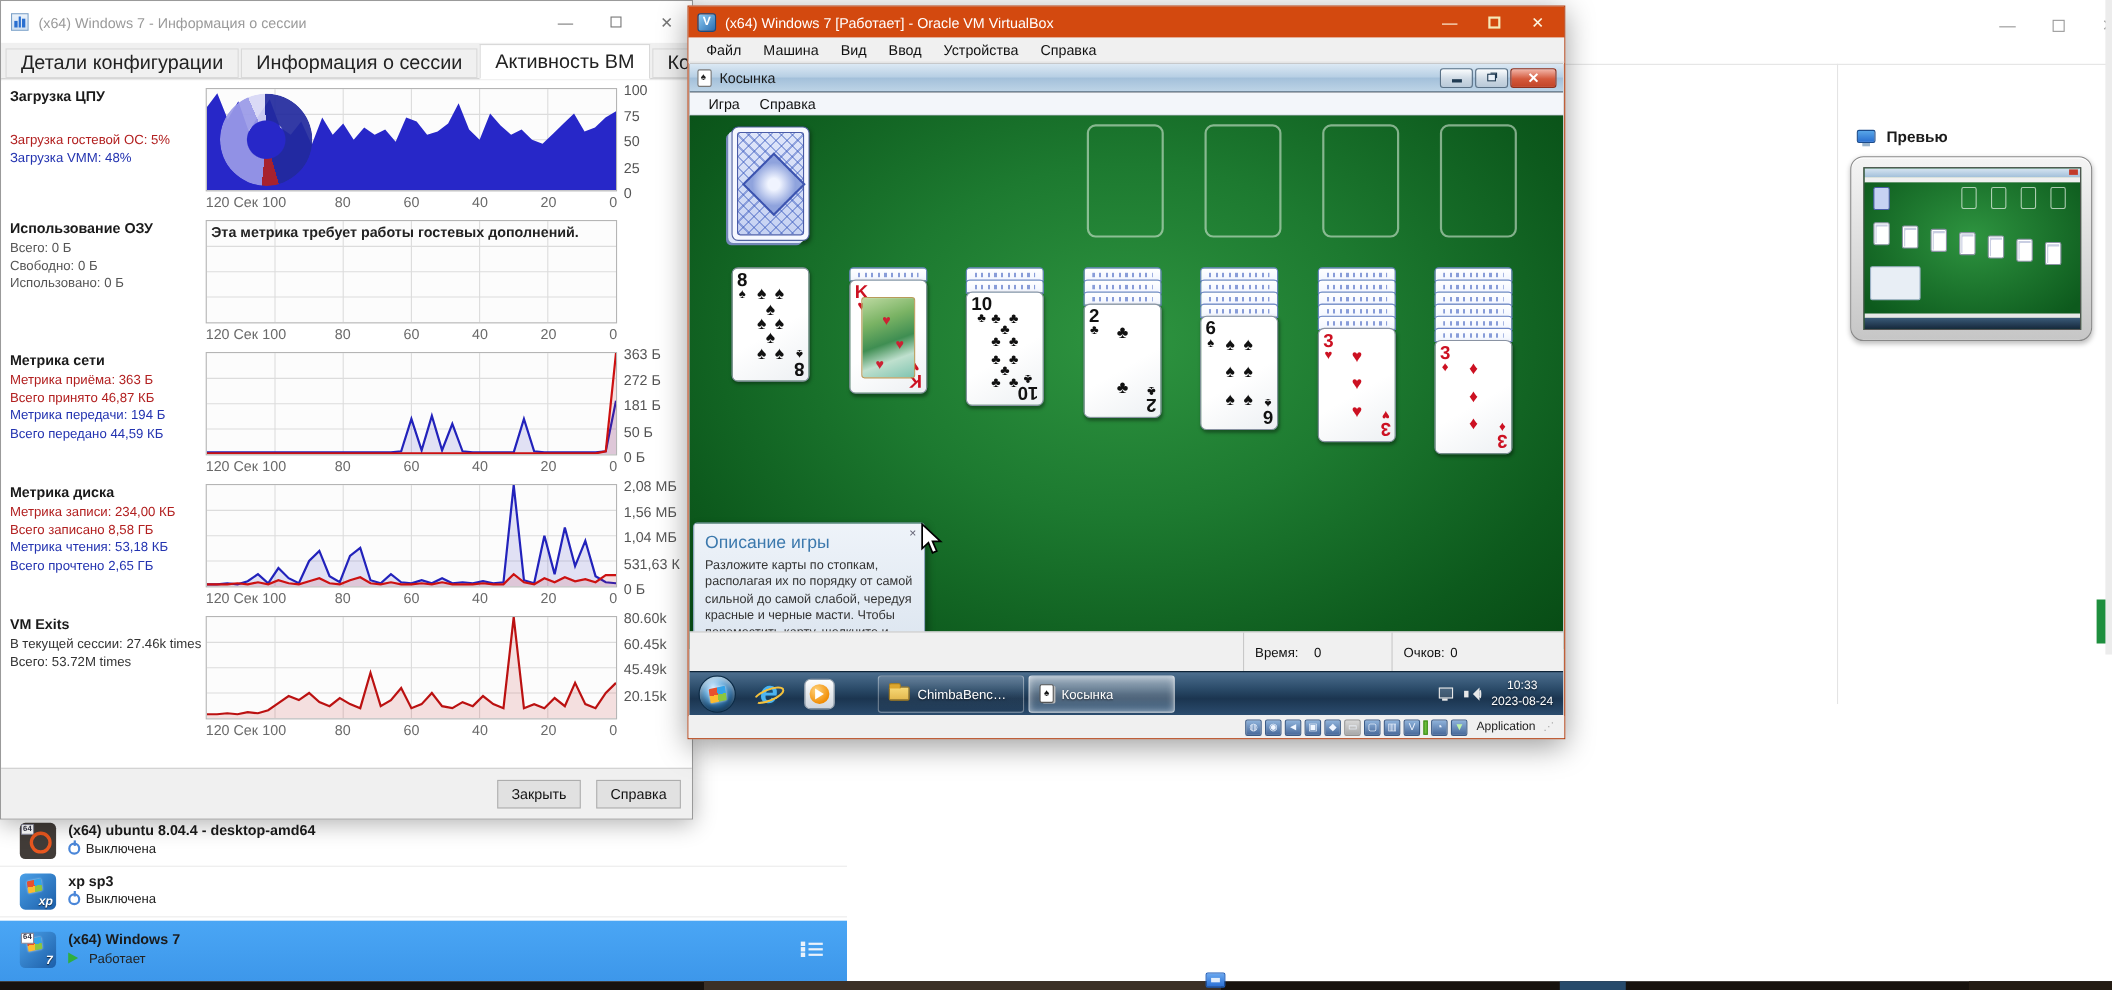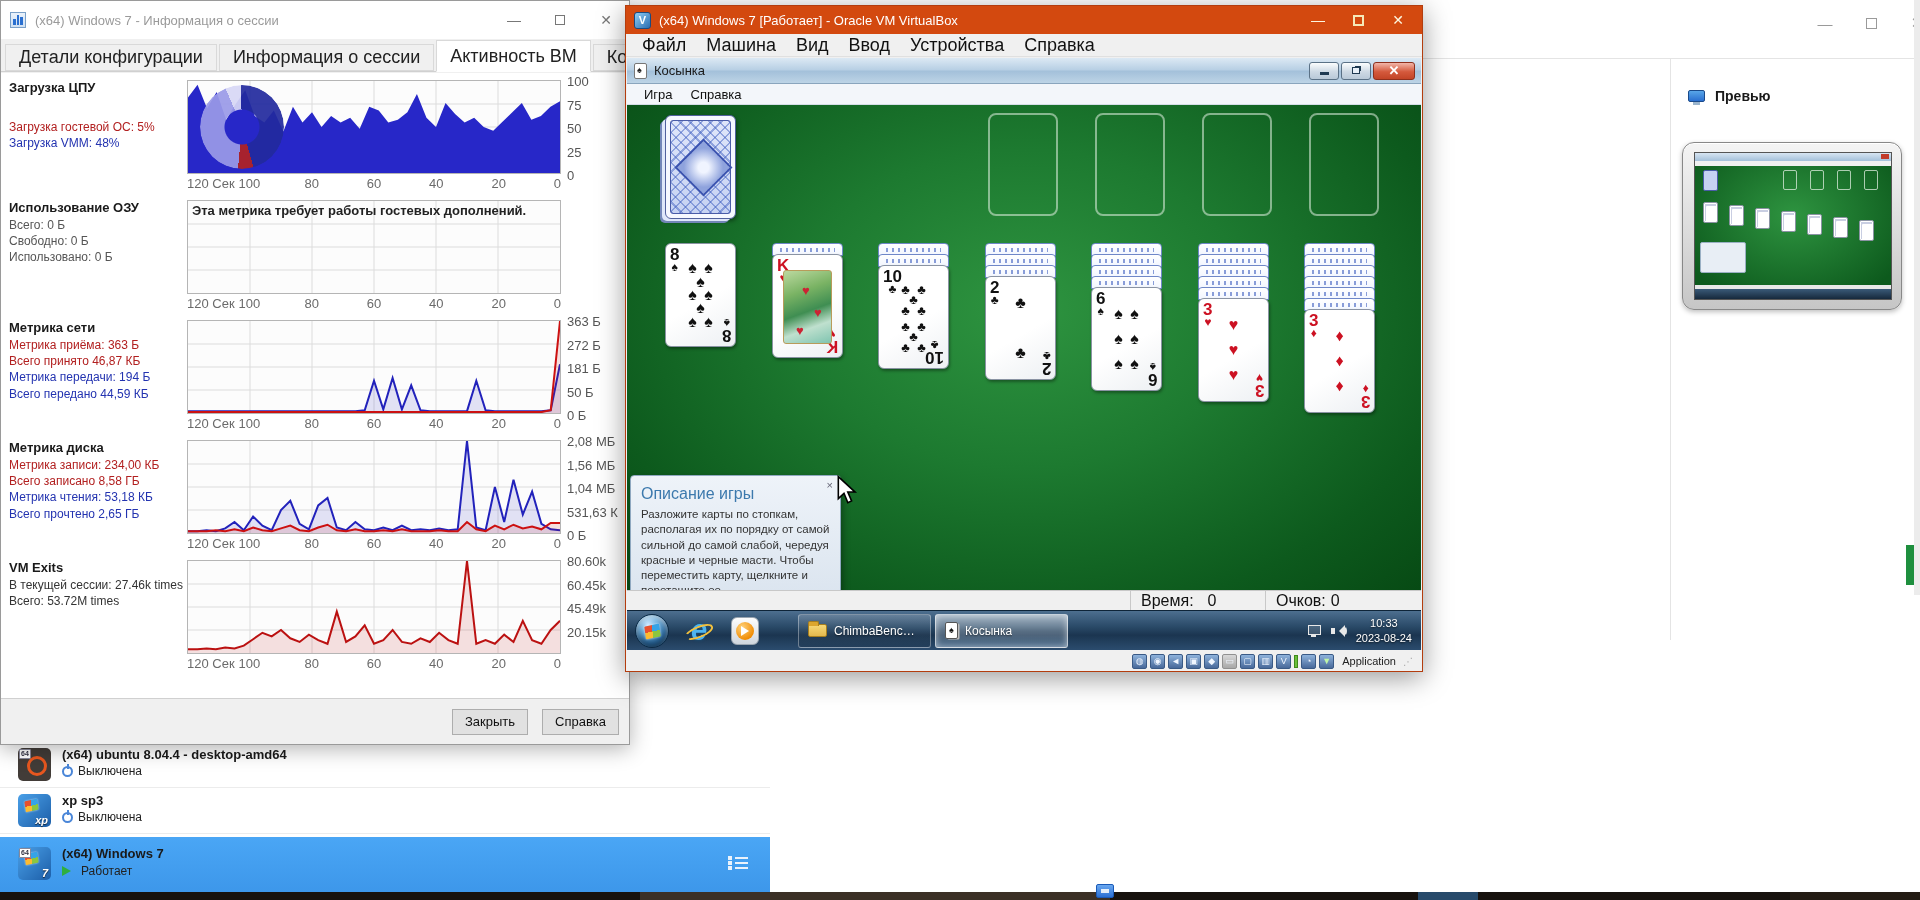--- a/index.html
+++ b/index.html
@@ -7,21 +7,21 @@
          font-family:"Liberation Sans",sans-serif;-webkit-font-smoothing:antialiased;}
   *{box-sizing:border-box;}
 
   
   #mgr{position:absolute;inset:0;background:#fff;}
   .hairline-h{position:absolute;height:1px;background:#e4e4e4;}
   .hairline-v{position:absolute;width:1px;background:#e4e4e4;}
   #mgr-controls{position:absolute;top:8px;left:1810px;display:flex;gap:16px;color:#9a9a9a;font-size:15px;}
   #mgr-controls .wbtn{width:30px;height:30px;display:flex;align-items:center;justify-content:center;}
   #mgr-controls .sq{width:11px;height:11px;border:1px solid #9a9a9a;}
-  #preview-header{position:absolute;left:1688px;top:88px;display:flex;align-items:center;gap:10px;}
+  #preview-header{position:absolute;left:1688px;top:116px;display:flex;align-items:center;gap:10px;}
   .mon-ico{width:17px;height:12px;border-radius:2px;background:linear-gradient(#58a6e8,#2a6fd0);
            border:1px solid #1a4a8a;position:relative;}
   .mon-ico::after{content:"";position:absolute;left:4px;bottom:-4px;width:7px;height:3px;background:#9ab4cc;}
   #preview-title{font-size:14px;font-weight:bold;color:#1a1a1a;}
   #preview-monitor{position:absolute;left:1682px;top:142px;width:220px;height:168px;border-radius:12px;
                    background:linear-gradient(#f4f4f4,#c6c6c6);border:1px solid #888;
                    box-shadow:inset 0 1px 0 #fff,0 2px 5px rgba(0,0,0,.25);}
   #preview-screen{position:absolute;left:11px;top:9px;width:198px;height:148px;background:#0d5a1d;
                   border:1px solid #555;overflow:hidden;}
   .pv-title{position:absolute;top:0;left:0;right:0;height:8px;background:linear-gradient(#d7e5f2,#a3c0da);}
@@ -111,21 +111,21 @@
   #vmwin{position:absolute;left:625px;top:5px;width:798px;height:667px;background:#f0f0f0;
          border:1px solid #b33d0e;box-shadow:0 6px 26px rgba(0,0,0,.4);}
   .v-titlebar{height:28px;background:#d3490f;display:flex;align-items:center;padding:0 8px;position:relative;}
   .v-appico{width:17px;height:17px;border-radius:3px;background:linear-gradient(135deg,#8ecdf5,#2a6db0);
             border:1px solid #1a4a80;color:#fff;font-size:11px;font-weight:bold;display:flex;align-items:center;justify-content:center;}
   .v-title{margin-left:8px;color:#fff;font-size:13px;}
   .v-ctrls{position:absolute;right:4px;top:0;height:28px;display:flex;align-items:center;}
   .v-ctrls .wbtn{width:40px;height:28px;display:flex;align-items:center;justify-content:center;color:#fdf6e0;font-size:14px;}
   .v-ctrls .sq{width:11px;height:11px;border:2px solid #f5e9b8;}
   .v-menubar{height:23px;background:#f0f0f0;display:flex;align-items:center;padding-left:6px;border-bottom:1px solid #e0e0e0;}
-  .v-menubar .mi{padding:0 10px;font-size:18px;color:#111;}
+  .v-menubar .mi{padding:0 10px;font-size:13px;color:#111;}
   .v-guest{position:absolute;top:52px;left:1px;right:1px;bottom:21px;background:#000;}
   
   .g-titlebar{position:absolute;top:0;left:0;right:0;height:26px;
       background:linear-gradient(#dcE9f4,#b7cfe4 48%,#a3c0da 52%,#bdd4e6);border-bottom:1px solid #8aa5bd;
       display:flex;align-items:center;padding-left:7px;}
   .g-appico{width:13px;height:16px;background:#fff;border:1px solid #777;border-radius:2px;position:relative;}
   .g-appico::after{content:"♠";position:absolute;left:2px;top:1px;font-size:9px;color:#222;}
   .g-title{margin-left:7px;font-size:13px;color:#1a1a1a;}
   .g-ctrls{margin-left:auto;margin-right:6px;display:flex;gap:2px;}
   .aero{width:30px;height:18px;border:1px solid #5a7186;border-radius:3px;
@@ -163,22 +163,22 @@
   .pip{position:absolute;font-size:16px;transform:translate(-50%,-50%);}
   .pips{position:absolute;inset:14px 12px;}
   .art{position:absolute;inset:15px 10px 13px 10px;border:1px solid #b89b5a;border-radius:3px;
       background:linear-gradient(160deg,#bcd9a0,#7ab364 30%,#3f8e52 55%,#bfe0ce 75%,#7fc4b0);}
   .art i{position:absolute;font-style:normal;color:#cc2233;font-size:13px;}
   .tip{position:absolute;left:3px;top:370px;width:211px;background:linear-gradient(#eef3f9,#d9e3ee);
       border:1px solid #8fa8c0;border-radius:4px;box-shadow:2px 3px 7px rgba(0,0,0,.35);padding:9px 10px 10px;}
   .tip .t{font-size:16px;color:#3c79ad;margin-bottom:4px;}
   .tip .b{font-size:11.5px;color:#333;line-height:1.33;}
   .tip .x{position:absolute;top:3px;right:7px;font-size:11px;color:#667;}
-  .g-statusbar{position:absolute;bottom:40px;left:0;right:0;height:20px;background:#f0f0f0;border-top:1px solid #c8c8c8;
-      display:flex;align-items:center;font-size:16px;color:#111;}
+  .g-statusbar{position:absolute;bottom:40px;left:0;right:0;height:36px;background:#f0f0f0;border-top:1px solid #c8c8c8;
+      display:flex;align-items:center;font-size:12px;color:#111;}
   .g-statusbar .cell{height:100%;display:flex;align-items:center;border-left:1px solid #c8c8c8;padding-left:10px;}
   
   .g-taskbar{position:absolute;bottom:0;left:0;right:0;height:40px;border-top:1px solid #0e2438;
       background:linear-gradient(#4d6f8f,#2a4a68 40%,#1b3550 62%,#2b4c6e);display:flex;align-items:center;}
   .start-orb{width:34px;height:34px;border-radius:50%;margin:0 7px 0 8px;position:relative;
       background:radial-gradient(circle at 38% 30%,#cfe8ff 0%,#6fb1e0 30%,#2d6ea6 62%,#123c60 100%);
       border:1px solid #0c2a44;box-shadow:inset 0 -4px 8px rgba(0,0,0,.4),inset 0 3px 5px rgba(255,255,255,.6);}
   .start-orb .flag{left:9px;top:10px;width:15px;height:13px;}
   .tb-ico{width:36px;height:34px;margin:0 5px;display:flex;align-items:center;justify-content:center;position:relative;}
   .ie-e{font-style:italic;font-weight:bold;font-size:29px;color:#4db4f0;text-shadow:0 0 3px #13557f;line-height:1;}

